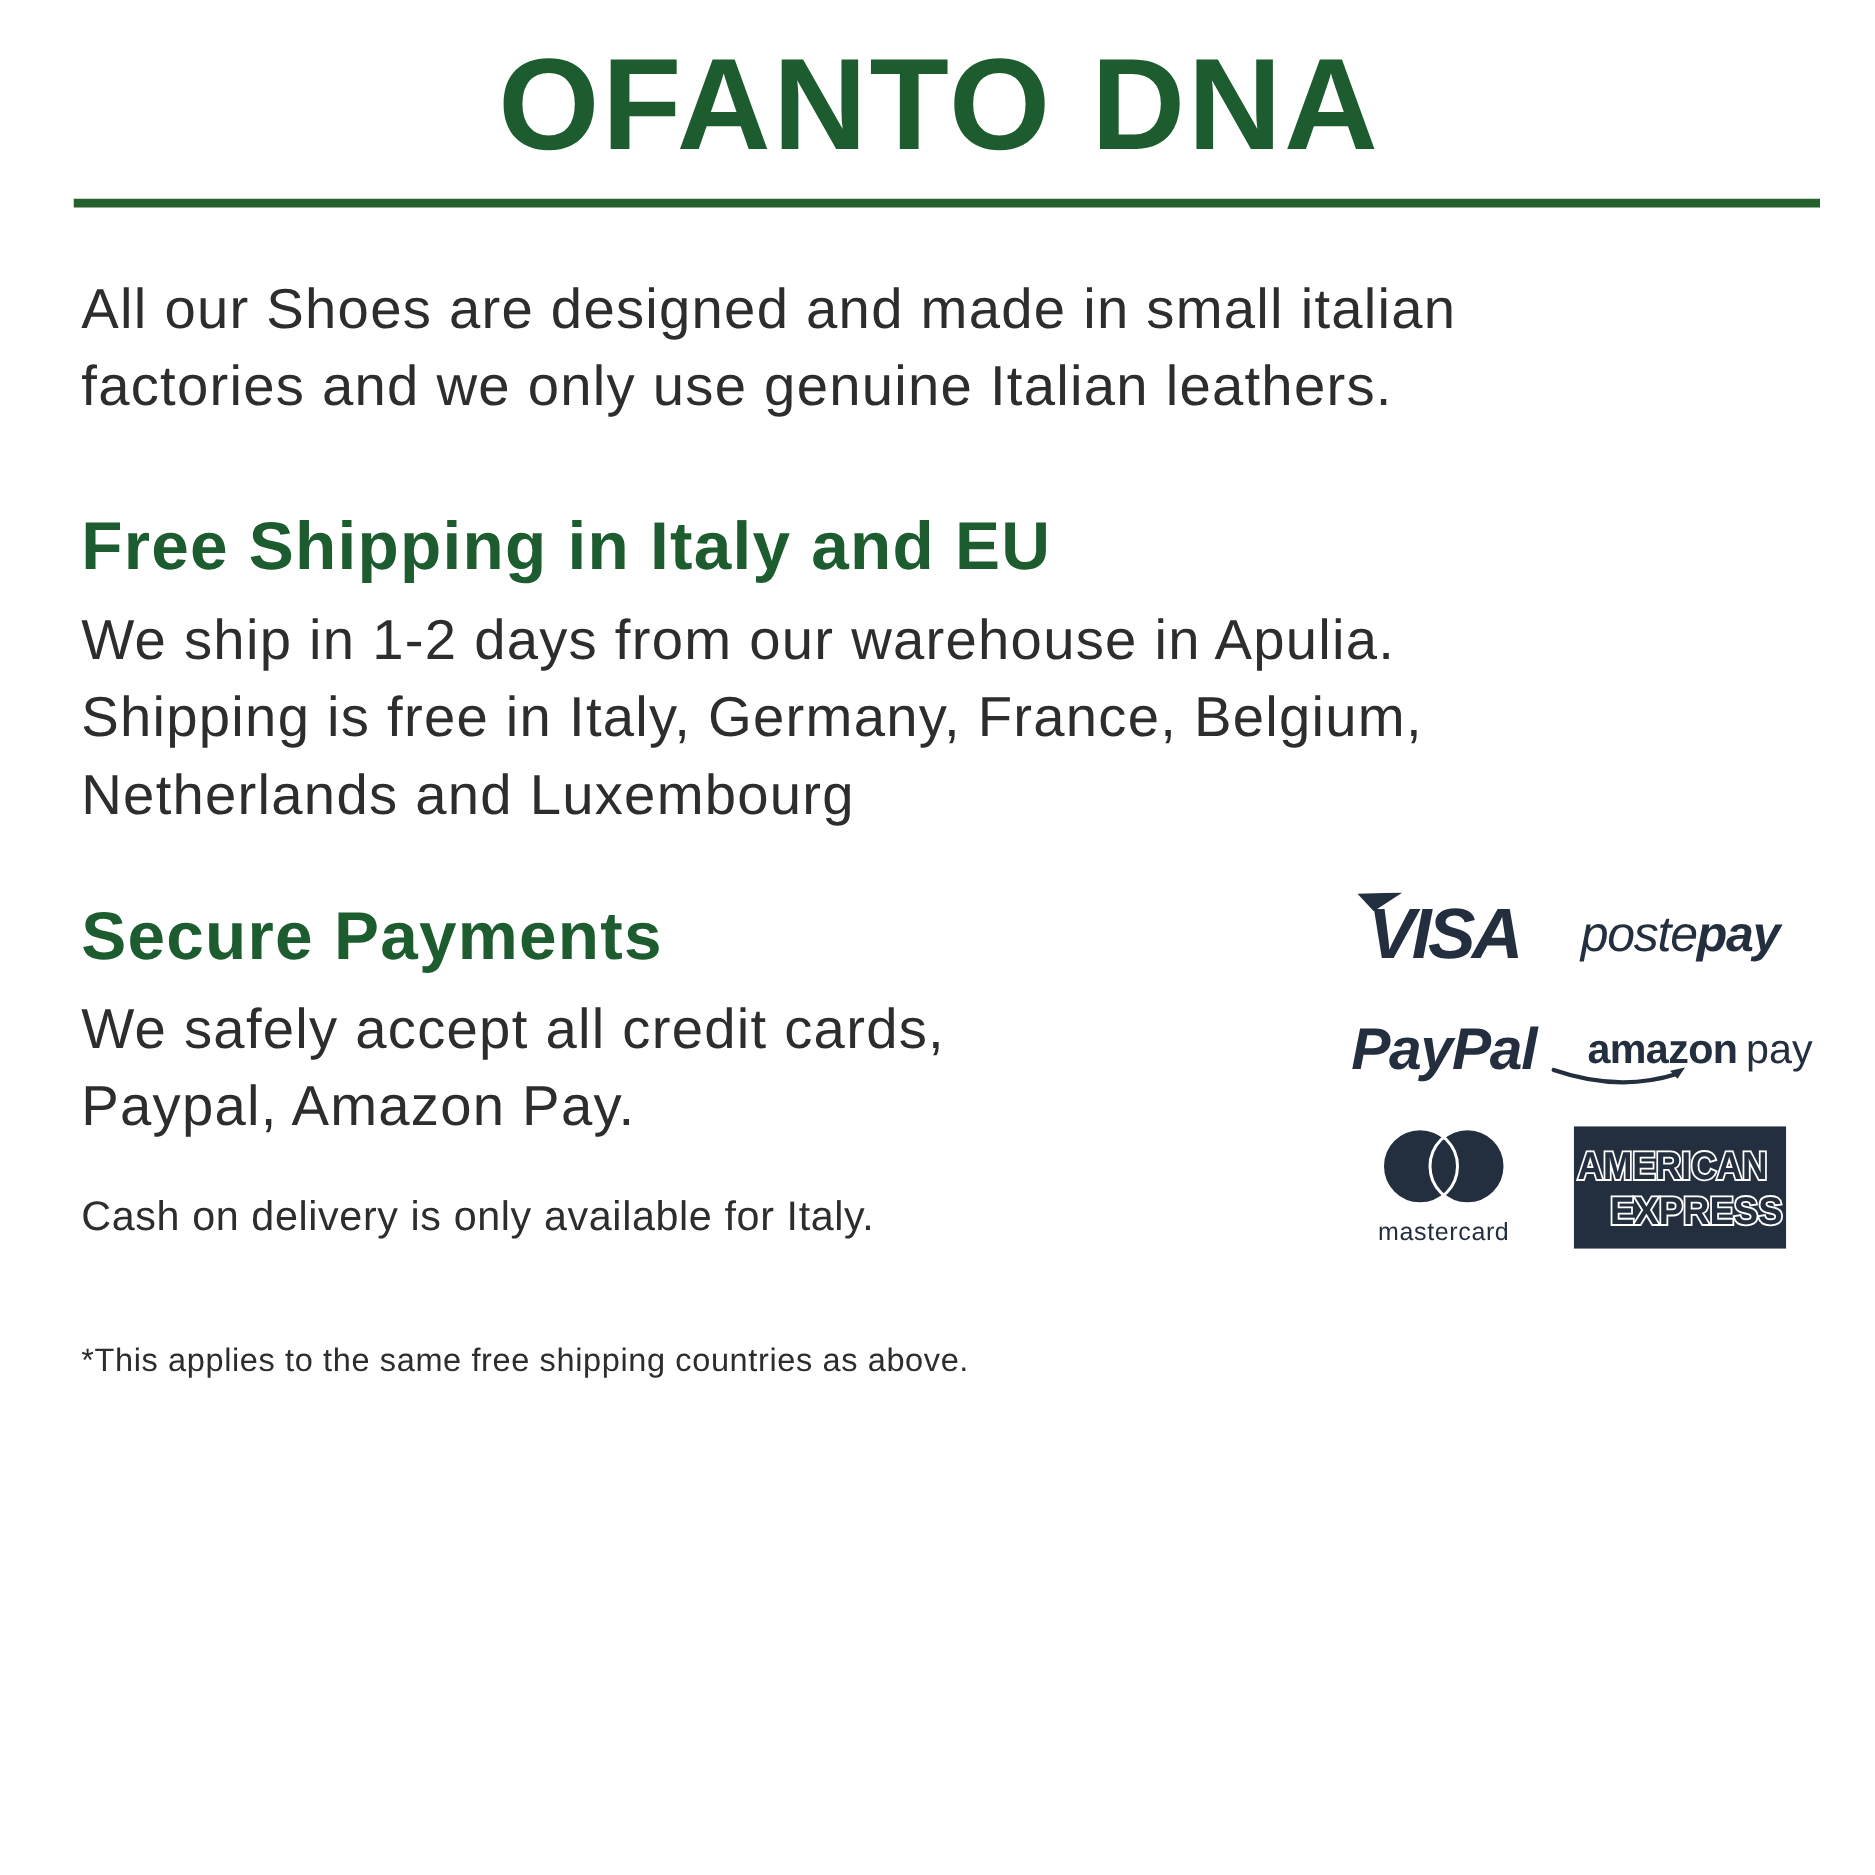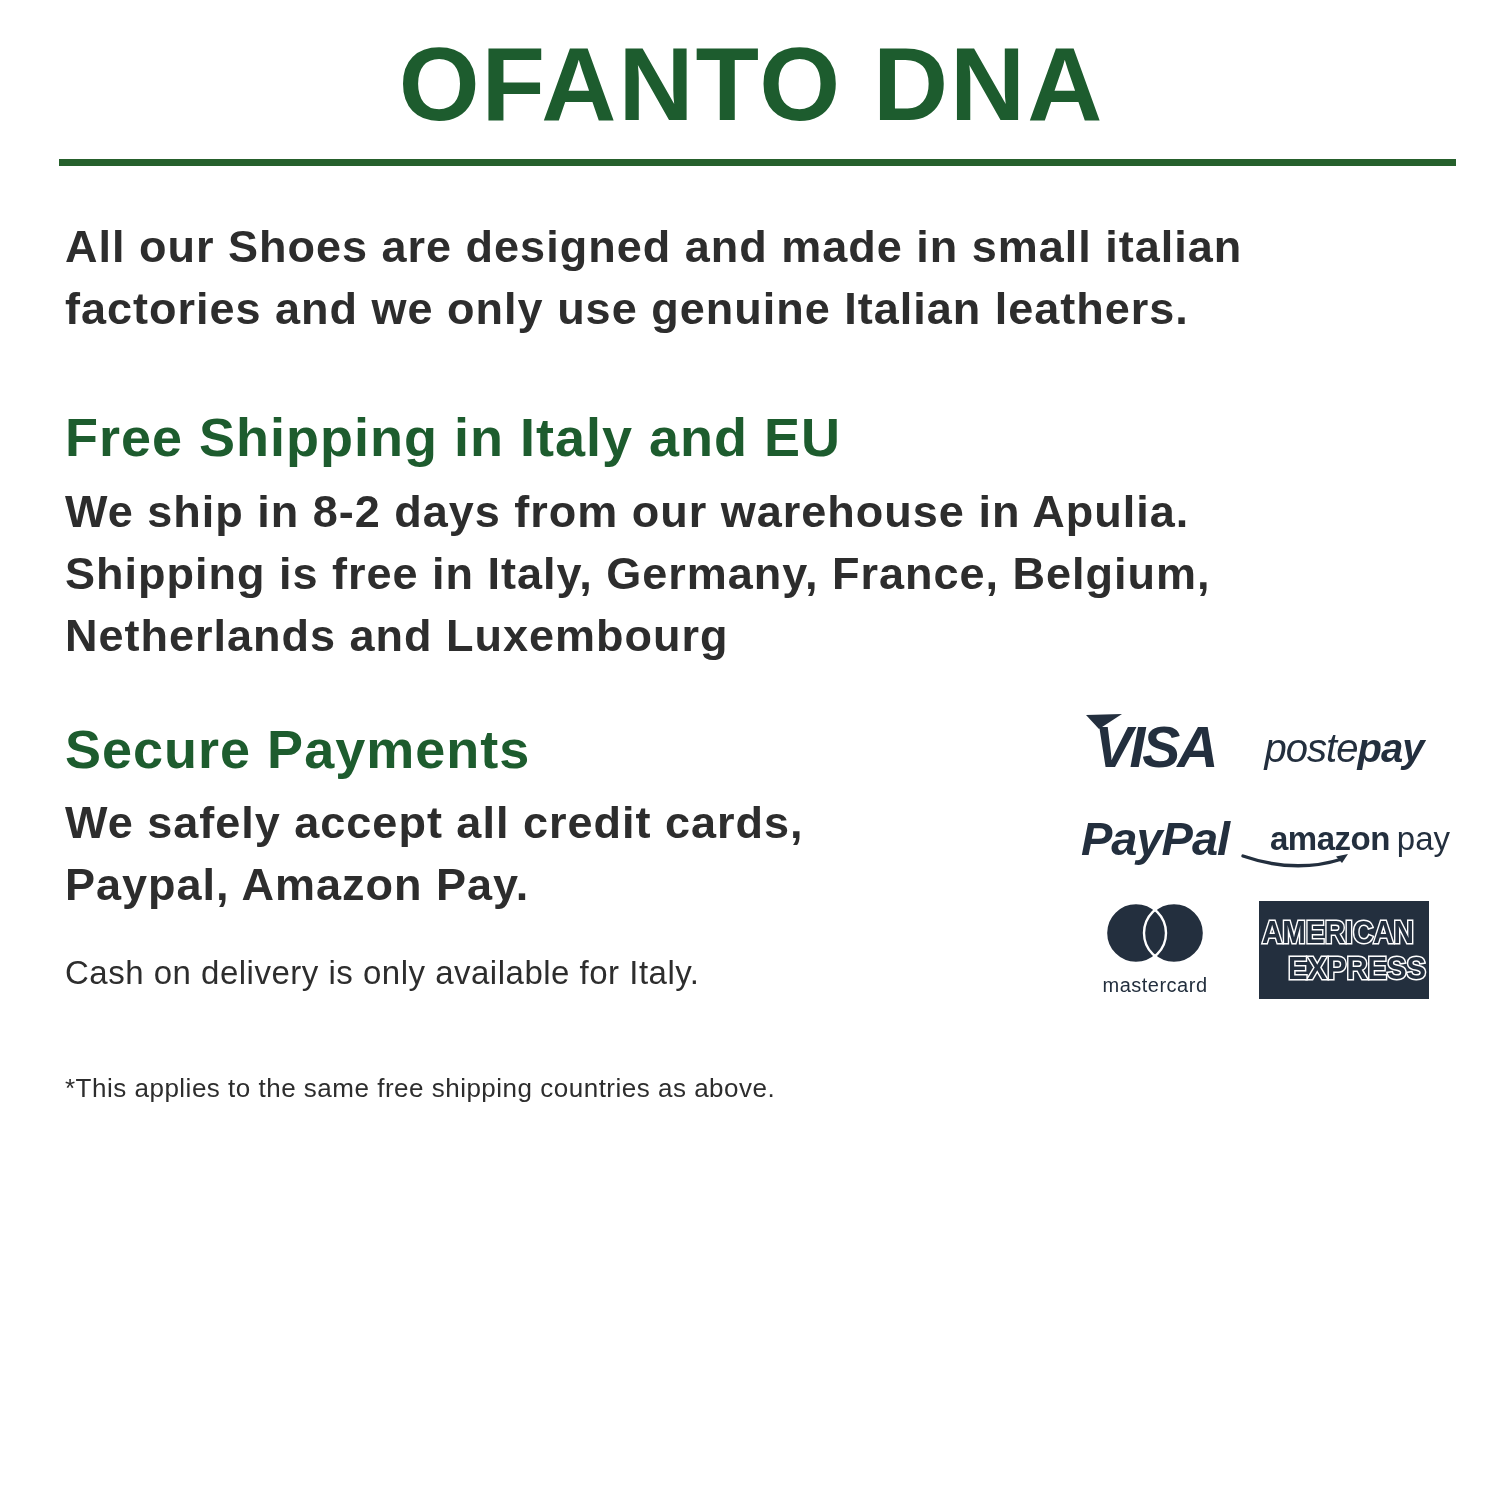--- a/index.html
+++ b/index.html
@@ -45,21 +45,20 @@
     letter-spacing:1px;
     line-height:1.1;
   }
   .section-body{
     margin-top:13px;
     font-size:45px;
     line-height:1.38;
     color:var(--body_text);
     letter-spacing:1px;
     white-space:pre-line;
-    font-weight:bold;
   }
   
   .payments-row{
     display:flex;
     align-items:flex-start;
   }
   .payments-text{
     flex:1 1 auto;
     min-width:0;
   }
@@ -141,21 +140,21 @@
   <h1 class="page-title">OFANTO DNA</h1>
   <div class="title-rule"></div>
 
   <section class="section s1">
     <p class="section-body">All our Shoes are designed and made in small italian
 factories and we only use genuine Italian leathers.</p>
   </section>
 
   <section class="section s2">
     <h2 class="section-heading">Free Shipping in Italy and EU</h2>
-    <p class="section-body">We ship in 8-2 days from our warehouse in Apulia.
+    <p class="section-body">We ship in 1-2 days from our warehouse in Apulia.
 Shipping is free in Italy, Germany, France, Belgium,
 Netherlands and Luxembourg</p>
   </section>
 
 
   <section class="section s4 payments-row">
 
     <div class="payments-text">
       <h2 class="section-heading">Secure Payments</h2>
       <p class="section-body">We safely accept all credit cards,

